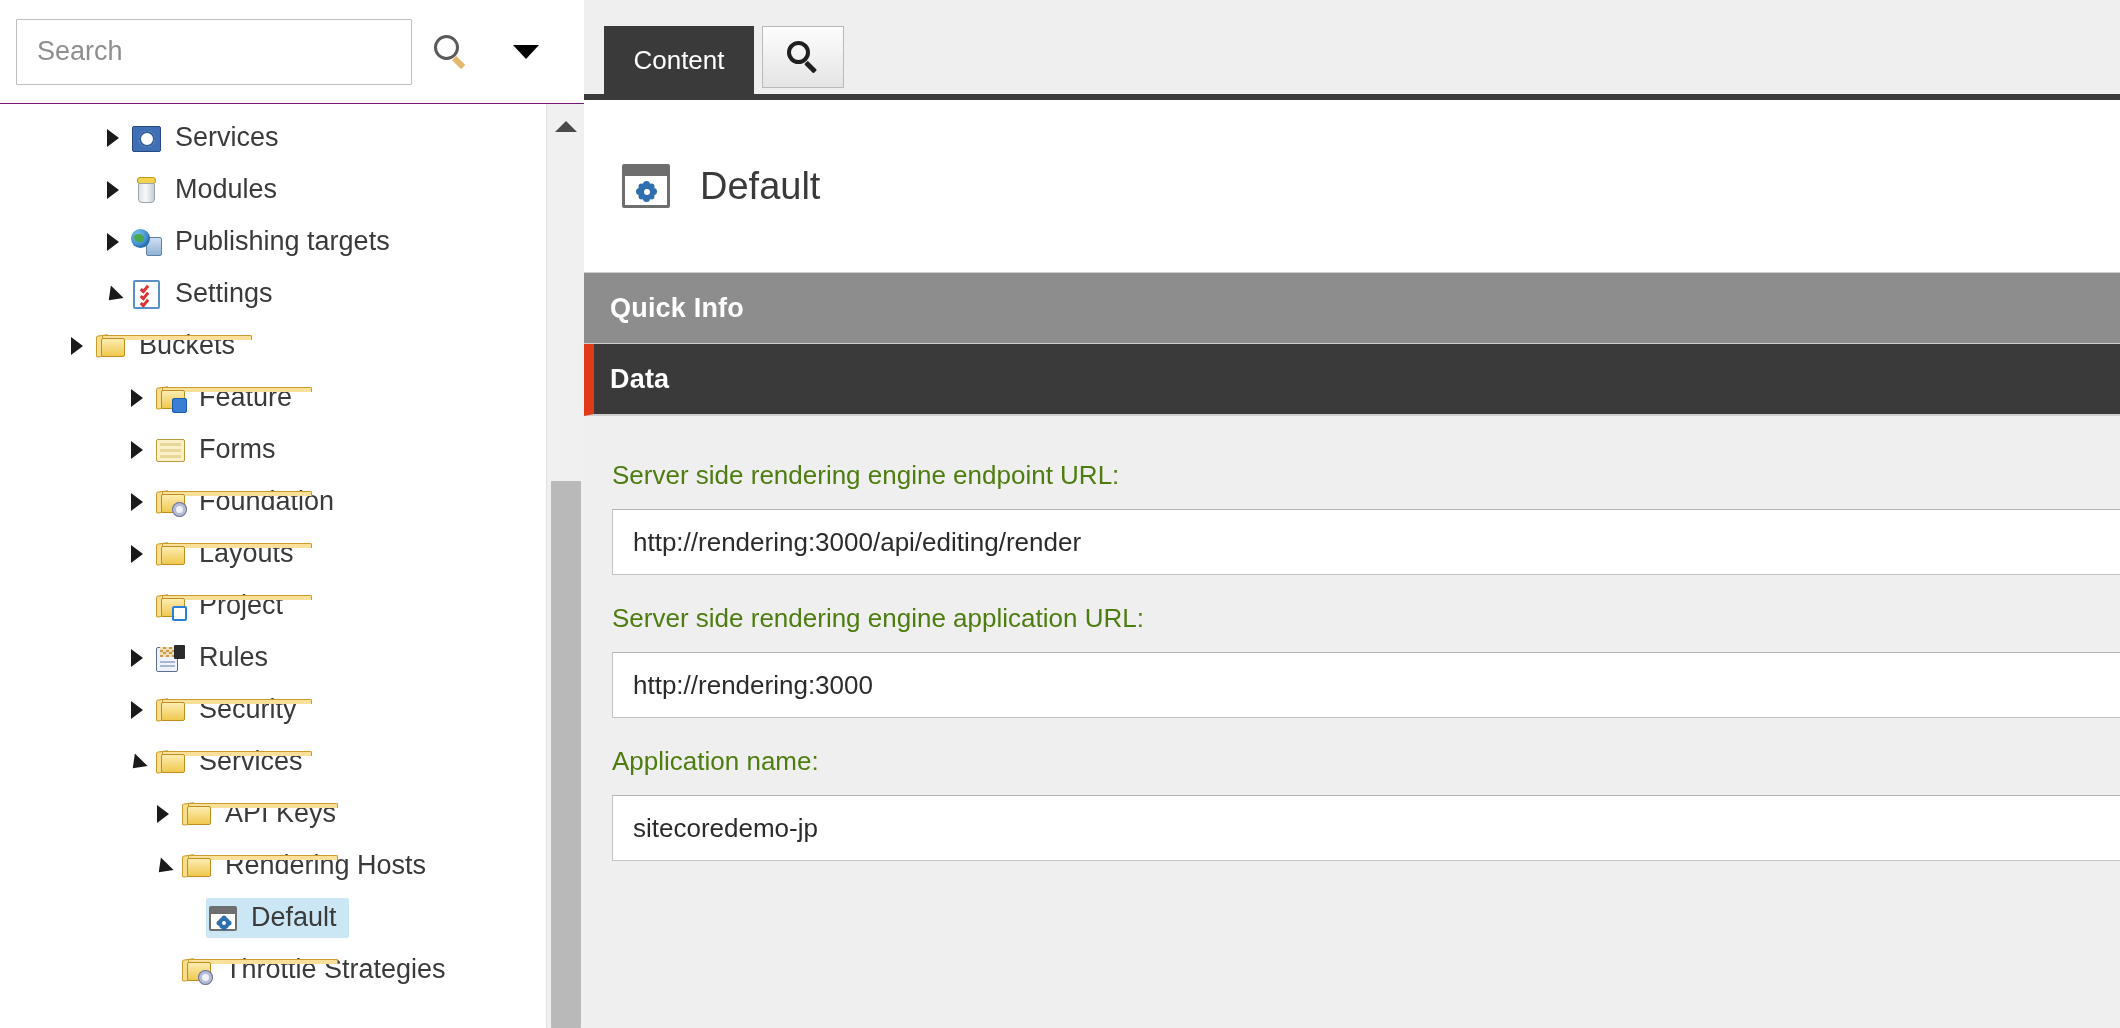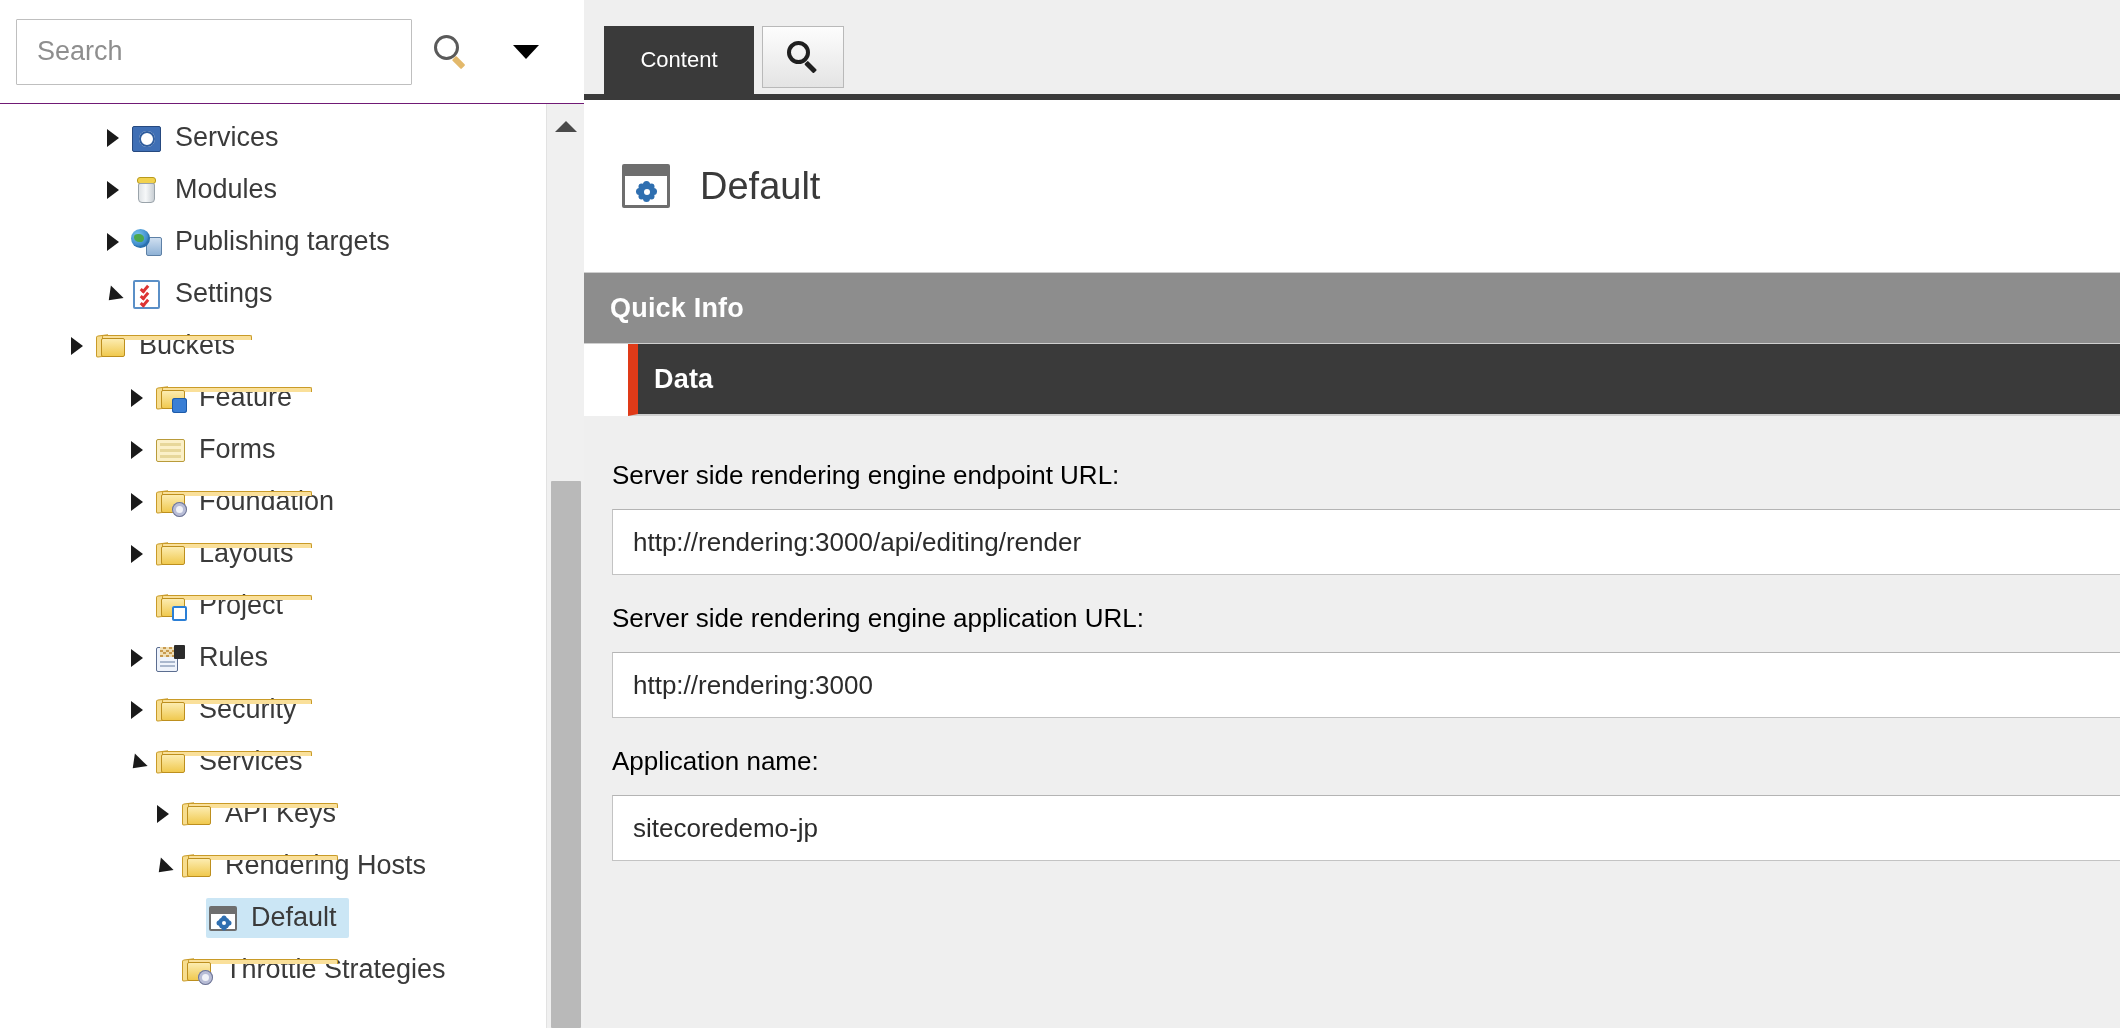--- a/index.html
+++ b/index.html
@@ -433,21 +433,21 @@
     align-items: flex-end;
     border-bottom: 6px solid #3a3a3a;
   }
   .tab {
     height: 68px;
     min-width: 150px;
     display: flex;
     align-items: center;
     justify-content: center;
     padding: 0 26px;
-    font-size: 22px;
+    font-size: 26px;
   }
   .tab.active {
     background: #3a3a3a;
     color: #ffffff;
   }
   .tab-search {
     margin-left: 8px;
     margin-bottom: 6px;
     width: 82px;
     min-width: 82px;
@@ -538,36 +538,35 @@
     background: #8d8d8d;
     border-top: 1px solid #cfcfcf;
     border-bottom: 1px solid #cfcfcf;
     padding-left: 26px;
   }
   .band-data {
     background: #3a3a3a;
     border-left: 10px solid #e03a18;
     padding-left: 16px;
     border-bottom: 2px solid #cfcfcf;
-    margin-left: 44px;
   }
   .band .band-label { font-weight: bold; letter-spacing: .2px; }
 
   .section-body {
     background: #efefef;
     padding: 44px 0 0 0;
     height: 100%;
   }
   .field {
     padding-left: 28px;
     margin-bottom: 28px;
   }
   .field-label {
     font-size: 26px;
-    color: #000000;
+    color: #4d7c0f;
     margin-bottom: 18px;
   }
   .field-input {
     height: 66px;
     background: #ffffff;
     border: 1px solid #c3c3c3;
     border-top-color: #b4b4b4;
     display: flex;
     align-items: center;
     padding-left: 20px;

